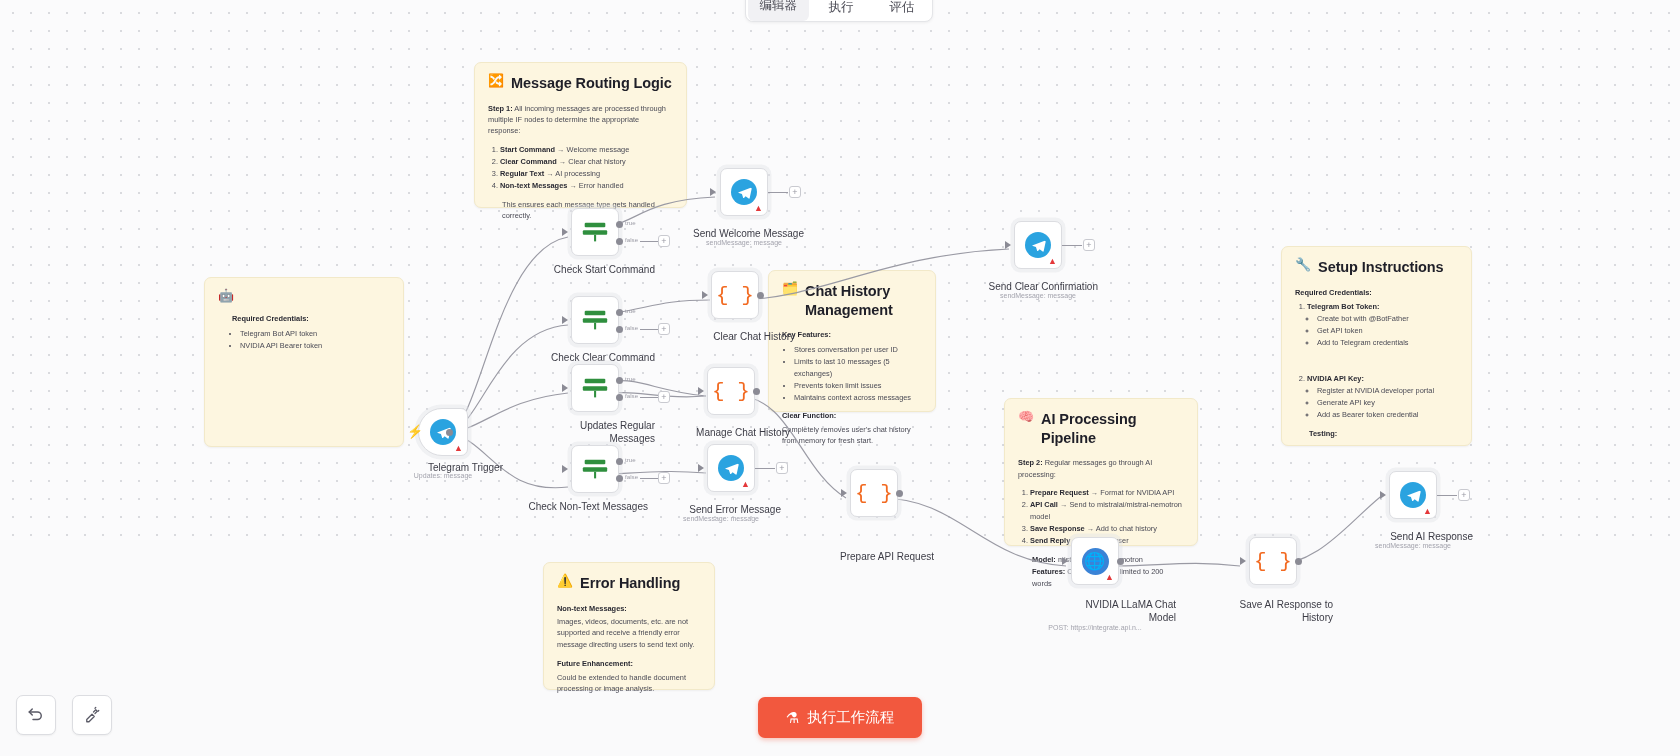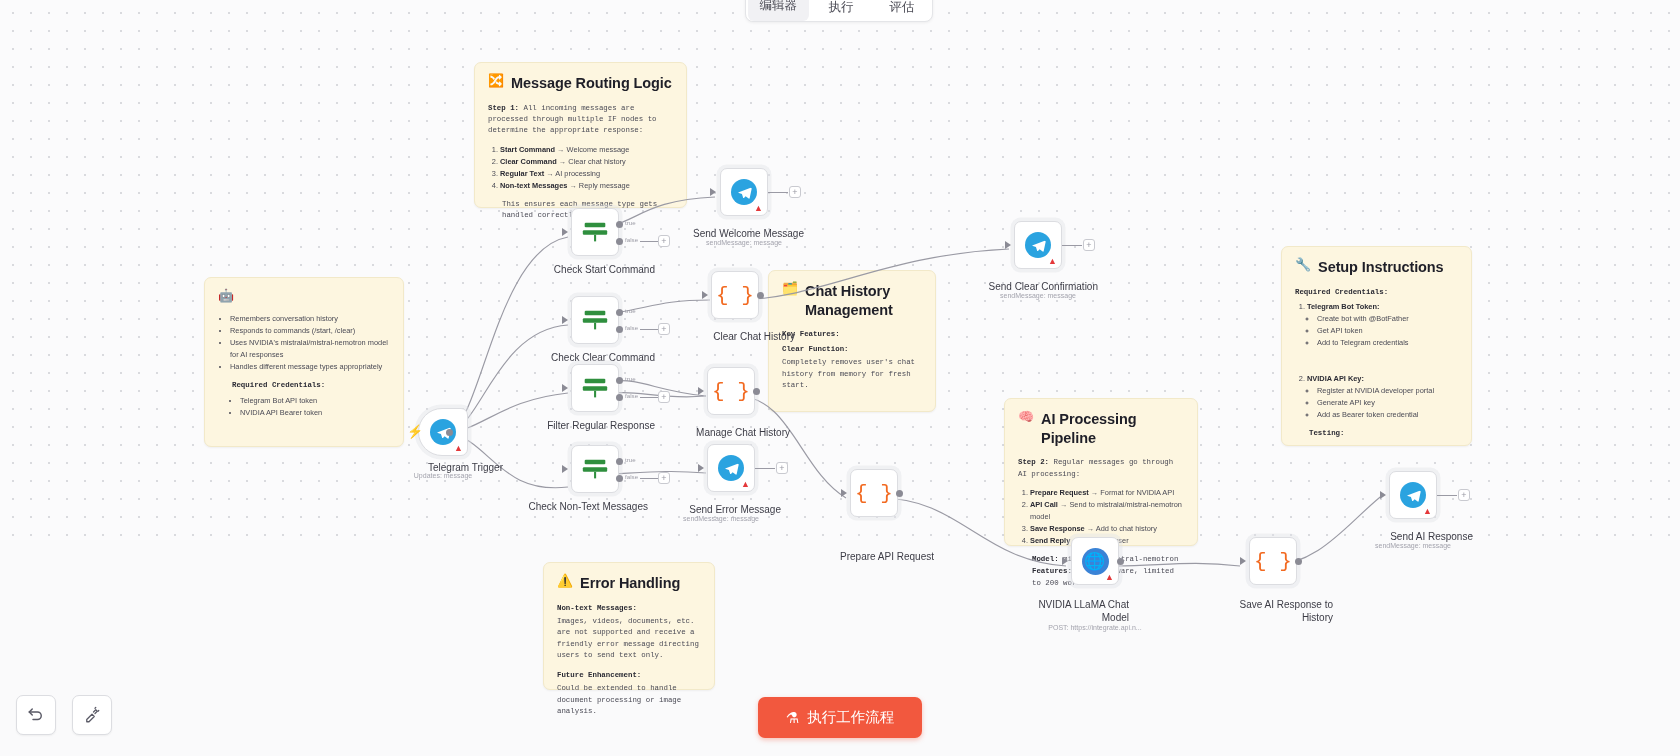--- a/index.html
+++ b/index.html
@@ -56,21 +56,21 @@
   .sticky h2 {
     font-size: 14.5px;
     font-weight: 600;
     letter-spacing: -.1px;
     line-height: 1.28;
     margin-bottom: 10px;
     display: flex; align-items: flex-start; gap: 7px;
     color: #1f1f28;
   }
   .sticky h2 .em { font-size: 13px; line-height: 1.1; flex: 0 0 auto; }
-  .sticky p { font-size: 7.4px; line-height: 1.55; margin-bottom: 7px; color: #4a4a55; font-family: Liberation Mono, monospace; }
+  .sticky p { font-size: 7.4px; line-height: 1.55; margin-bottom: 7px; color: #4a4a55; }
   .sticky .lbl { font-weight: 700; color: #2a2a33; }
   .sticky ol, .sticky ul { margin: 0 0 7px 12px; }
   .sticky li { font-size: 7.4px; line-height: 1.62; color: #4a4a55; }
   .sticky ul.sub { margin: 0 0 0 10px; list-style: circle; }
   .sticky code {
     font-family: "Liberation Mono", monospace;
     font-size: 6.9px;
     background: #f3e9cd;
     border-radius: 2px;
     padding: 0 2px;
@@ -223,26 +223,20 @@
 
     <path d="M1117,566 C1160,566 1190,560 1240,566"></path>
 
     <path d="M1268,566 C1320,566 1350,520 1384,494"></path>
   </svg>
 
   <div class="sticky" style="left:204px; top:277px; width:200px; height:170px;">
     <h2>
       <span class="em">🤖</span>
     </h2>
-    <ul>
-      <li>Remembers conversation history</li>
-      <li>Responds to commands (/start, /clear)</li>
-      <li>Uses NVIDIA's mistralai/mistral-nemotron model for AI responses</li>
-      <li>Handles different message types appropriately</li>
-    </ul>
     <p class="indent" style="margin-bottom:3px">
       <span class="lbl">Required Credentials:</span>
     </p>
     <ul style="margin-left:22px">
       <li>Telegram Bot API token</li>
       <li>NVIDIA API Bearer token</li>
     </ul>
   </div>
 
   <div class="sticky" style="left:474px; top:62px; width:213px; height:146px;">
@@ -251,33 +245,39 @@
       <span>Message Routing Logic</span>
     </h2>
     <p>
       <span class="lbl">Step 1:</span>
       <span>All incoming messages are processed through multiple IF nodes to determine the appropriate response:</span>
     </p>
     <ol>
       <li><span class="lbl">Start Command</span> <span>→ Welcome message</span></li>
       <li><span class="lbl">Clear Command</span> <span>→ Clear chat history</span></li>
       <li><span class="lbl">Regular Text</span> <span>→ AI processing</span></li>
-      <li><span class="lbl">Non-text Messages</span> <span>→ Reply message</span></li>
+      <li><span class="lbl">Non-text Messages</span> <span>→ Error handled</span></li>
     </ol>
     <p class="indent">This ensures each message type gets handled correctly.</p>
   </div>
 
   <div class="sticky" style="left:768px; top:270px; width:168px; height:142px;">
     <h2>
       <span class="em">🗂️</span>
       <span>Chat History Management</span>
     </h2>
     <p style="margin-bottom:3px">
       <span class="lbl">Key Features:</span>
     </p>
+    <ul>
+      <li>Stores conversation per user ID</li>
+      <li>Limits to last 10 messages (5 exchanges)</li>
+      <li>Prevents token limit issues</li>
+      <li>Maintains context across messages</li>
+    </ul>
     <p style="margin-bottom:2px">
       <span class="lbl">Clear Function:</span>
     </p>
     <p>Completely removes user's chat history from memory for fresh start.</p>
   </div>
 
   <div class="sticky" style="left:1004px; top:398px; width:194px; height:148px;">
     <h2>
       <span class="em">🧠</span>
       <span>AI Processing Pipeline</span>
@@ -400,21 +400,21 @@
       <rect x="3" y="14" width="26" height="5" rx="1.2" fill="#2f8f3e"></rect>
       <rect x="15" y="19" width="2.2" height="7" fill="#2f8f3e"></rect>
     </svg>
   </div>
   <div class="port" style="left:616px; top:377px;"></div>
   <div class="port-lbl" style="left:625px; top:375px;">true</div>
   <div class="port" style="left:616px; top:394px;"></div>
   <div class="port-lbl" style="left:625px; top:392px;">false</div>
   <div style="position:absolute;left:640px;top:397px;width:18px;height:1px;background:#9a9aa4;z-index:12"></div>
   <div class="plus" style="left:658px; top:391px;">+</div>
-  <div class="node-label" style="left:535px; top:419px;">Filter Regular Response</div>
+  <div class="node-label" style="left:535px; top:419px;">Updates Regular Messages</div>
 
   <div class="port-in" style="left:562px; top:465px;"></div>
   <div class="node" style="left:571px; top:445px;">
     <svg class="ifglyph" viewBox="0 0 32 32">
       <rect x="5" y="6" width="22" height="5" rx="1.2" fill="#2f8f3e"></rect>
       <rect x="3" y="14" width="26" height="5" rx="1.2" fill="#2f8f3e"></rect>
       <rect x="15" y="19" width="2.2" height="7" fill="#2f8f3e"></rect>
     </svg>
   </div>
   <div class="port" style="left:616px; top:458px;"></div>
@@ -490,21 +490,21 @@
   </div>
   <div class="port" style="left:896px; top:490px;"></div>
   <div class="node-label" style="left:814px; top:550px;">Prepare API Request</div>
 
   <div class="port-in" style="left:1062px; top:557px;"></div>
   <div class="node" style="left:1071px; top:537px;">
     <div class="globe">🌐</div>
     <span class="warn">▲</span>
   </div>
   <div class="port" style="left:1117px; top:558px;"></div>
-  <div class="node-label" style="left:1009px; top:598px;">NVIDIA LLaMA Chat Model</div>
+  <div class="node-label" style="left:1056px; top:598px;">NVIDIA LLaMA Chat Model</div>
   <div class="node-sub" style="left:1030px; top:624px;">POST: https://integrate.api.n...</div>
 
   <div class="port-in" style="left:1240px; top:557px;"></div>
   <div class="node" style="left:1249px; top:537px;">
     <span class="brace">{ }</span>
   </div>
   <div class="port" style="left:1295px; top:558px;"></div>
   <div class="node-label" style="left:1213px; top:598px;">Save AI Response to History</div>
 
   <div class="port-in" style="left:1380px; top:491px;"></div>

